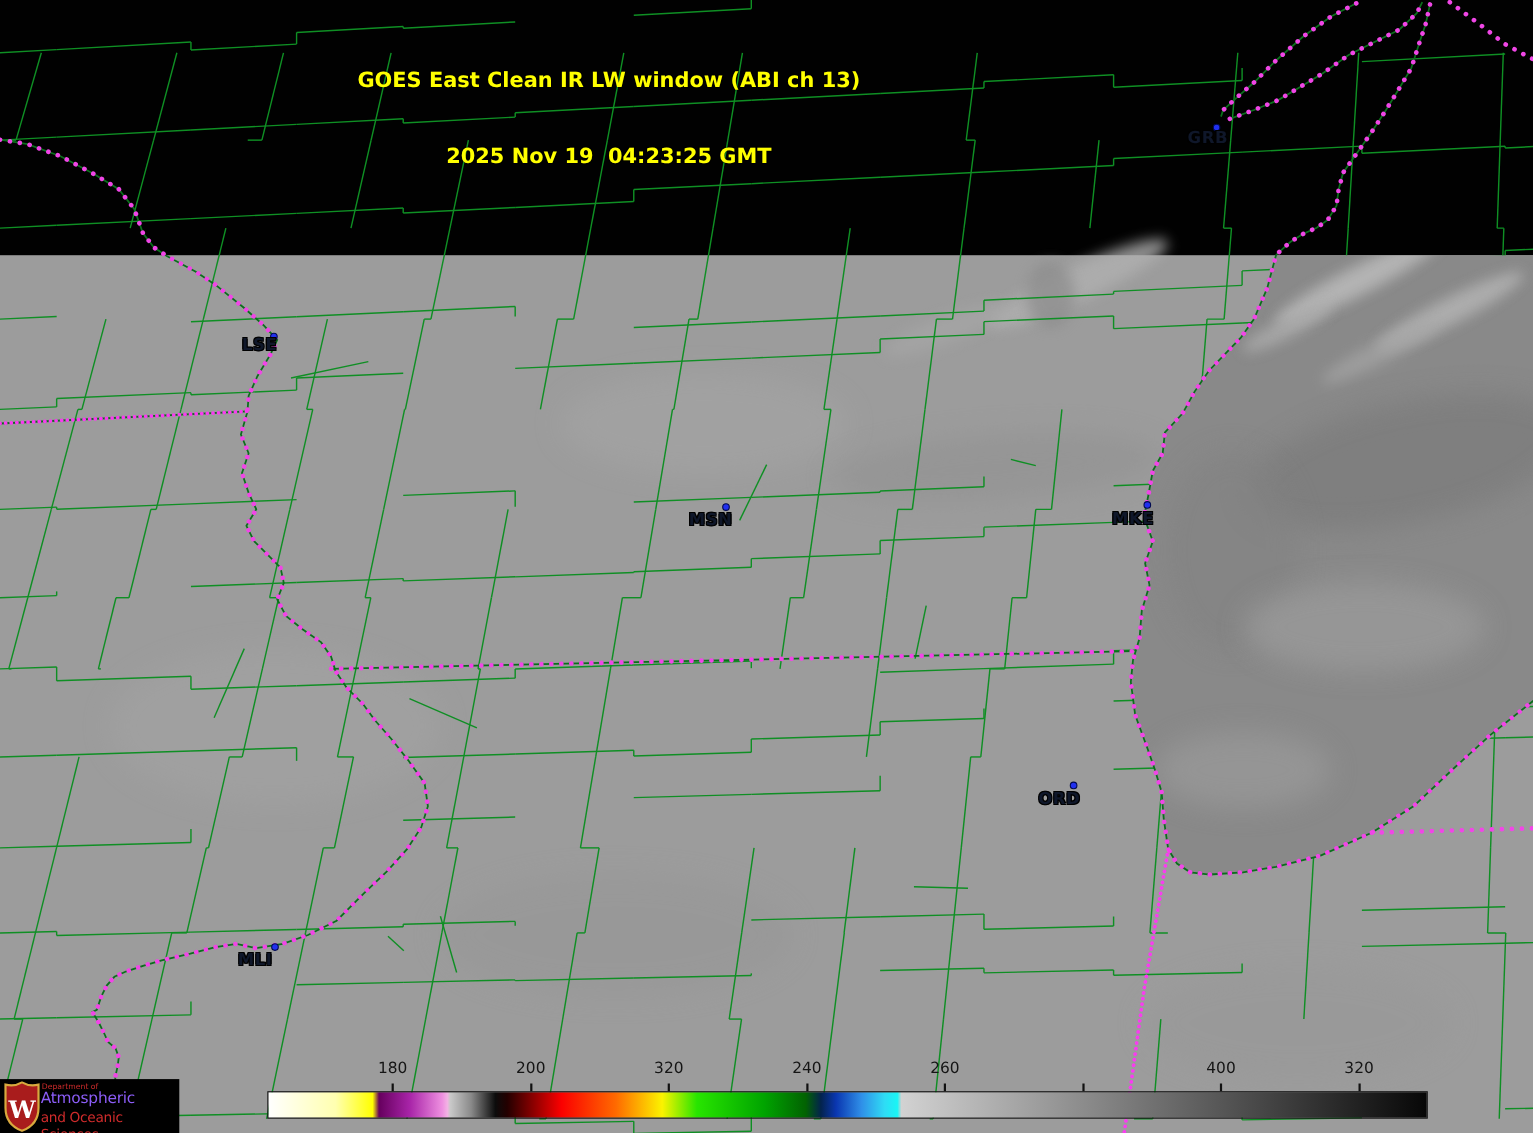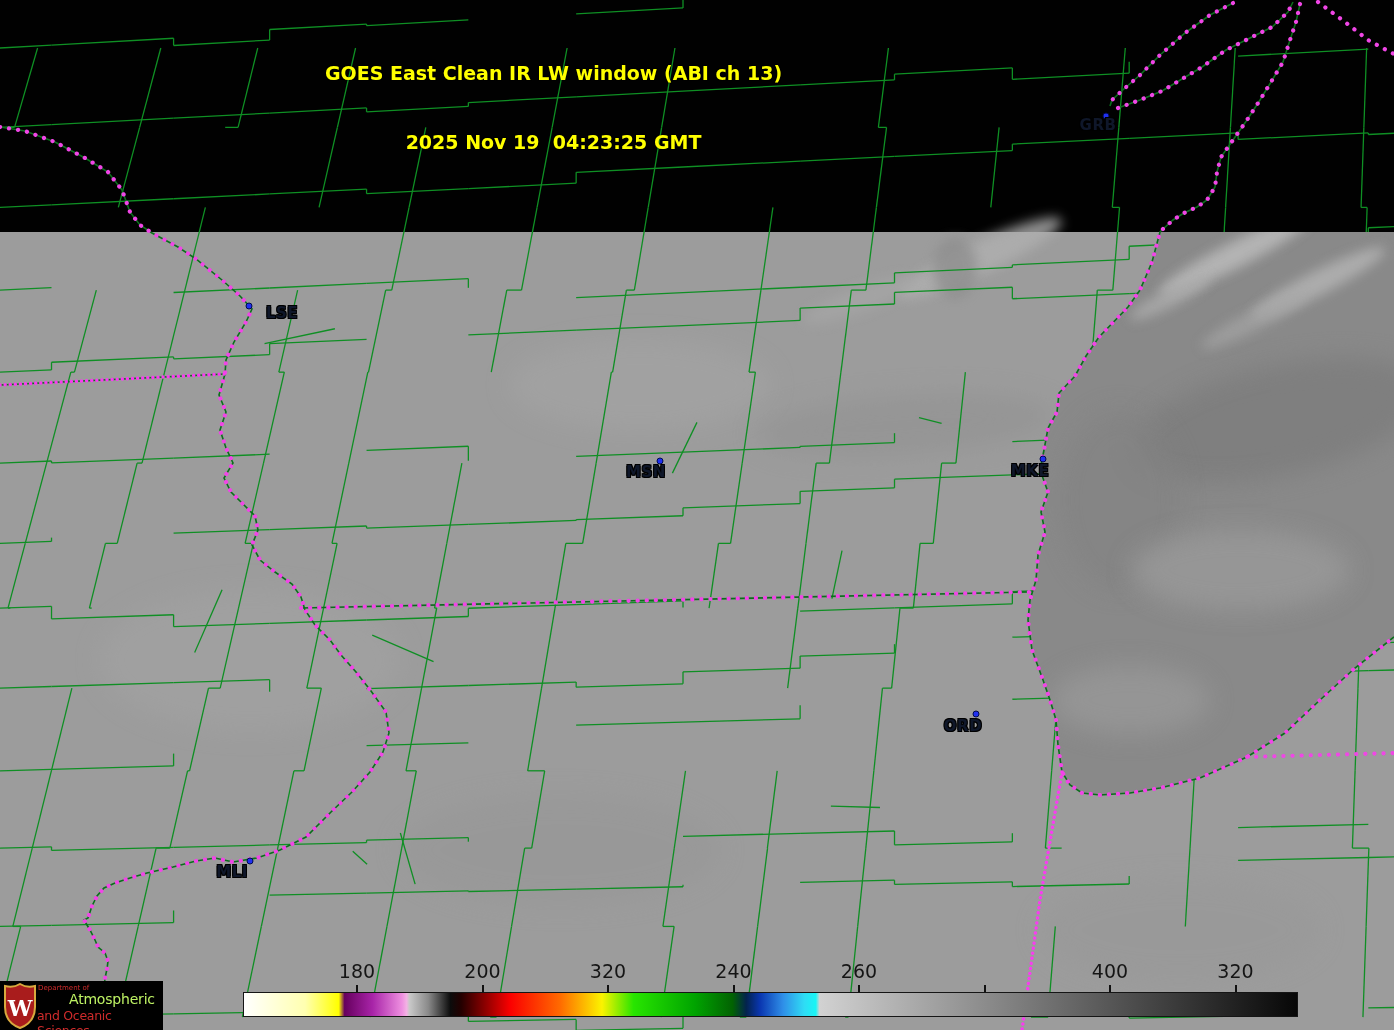--- a/index.html
+++ b/index.html
@@ -24,25 +24,25 @@
     font-size:15px;font-weight:bold;color:#0f172a;letter-spacing:0.5px;white-space:pre;
     text-shadow:-1px -1px 0 #000,1px -1px 0 #000,-1px 1px 0 #000,1px 1px 0 #000,0 1px 0 #000,0 -1px 0 #000;
   }
   #colorbar{
     position:absolute;left:243px;top:992px;width:1055px;height:25px;
     border:1px solid #151515;box-sizing:border-box;
   }
   .cb-tick{position:absolute;width:2px;height:7px;background:#111;top:985px;}
   .cb-label{
     position:absolute;top:960px;transform:translateX(-50%);
-    font-size:19px;color:#151515;line-height:22px;
+    font-size:14px;color:#151515;line-height:22px;
   }
   #logo{position:absolute;left:0;top:981px;width:163px;height:49px;background:#000;}
   #logo .dept{position:absolute;left:38px;top:3px;font-size:7px;color:#cf2b2b;}
-  #logo .n1{position:absolute;left:37px;top:10px;font-size:14px;color:#bef264;letter-spacing:-0.2px;margin-left:32px;}
+  #logo .n1{position:absolute;left:37px;top:10px;font-size:14px;color:#8b5cf6;letter-spacing:-0.2px;}
   #logo .n2{position:absolute;left:37px;top:27px;font-size:12.5px;color:#cf2b2b;letter-spacing:-0.3px;}
   #logo svg{position:absolute;left:3px;top:2px;}
 </style>
 </head>
 <body>
 
 <div id="stage">
 
   <div id="noData"></div>
 
@@ -526,21 +526,21 @@
 
   <div id="titleBlock">
     <div>GOES East Clean IR LW window (ABI ch 13)</div>
     <div>2025 Nov 19  04:23:25 GMT</div>
   </div>
 
   <div id="stations">
       <div class="station-dot" style="left: 1106px; top: 116px;"></div>
       <div class="station-label" style="left: 1098px; top: 125px;">GRB</div>
       <div class="station-dot" style="left: 249px; top: 306px;"></div>
-      <div class="station-label" style="left: 236px; top: 313px; margin-left: 46px;">LSE</div>
+      <div class="station-label" style="left: 236px; top: 313px;">LSE</div>
       <div class="station-dot" style="left: 660px; top: 461px;"></div>
       <div class="station-label" style="left: 646px; top: 472px;">MSN</div>
       <div class="station-dot" style="left: 1043px; top: 459px;"></div>
       <div class="station-label" style="left: 1030px; top: 471px;">MKE</div>
       <div class="station-dot" style="left: 976px; top: 714px;"></div>
       <div class="station-label" style="left: 963px; top: 726px;">ORD</div>
       <div class="station-dot" style="left: 250px; top: 861px;"></div>
       <div class="station-label" style="left: 232px; top: 872px;">MLI</div>
     </div>
 

